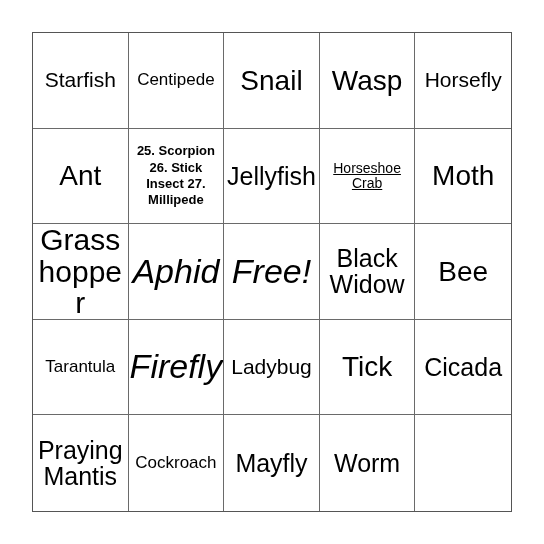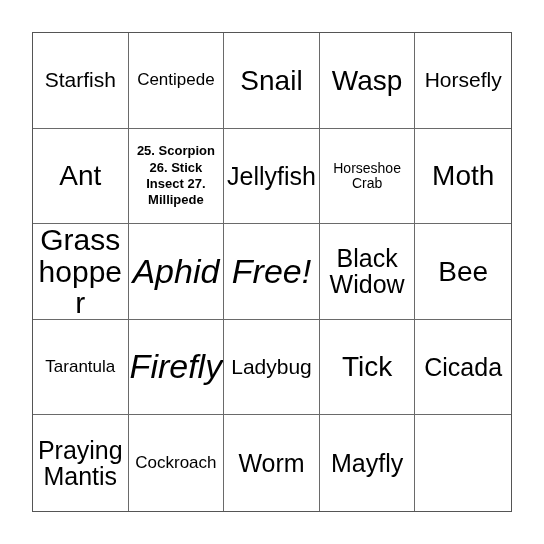--- a/index.html
+++ b/index.html
@@ -43,21 +43,21 @@
   .bingo-cell:nth-child(5n) { border-right: none; }
   .bingo-cell:nth-child(n+21) { border-bottom: none; text-align: center; }
 
   
   .fs-xxl { font-size: 28px; }
   .fs-xl  { font-size: 34px; font-style: italic; }
   .fs-lg  { font-size: 30px; justify-content: center; }
   .fs-md  { font-size: 25px; }
   .fs-sm  { font-size: 21px; }
   .fs-xs  { font-size: 17px; }
-  .fs-xxs { font-size: 14px; }
+  .fs-xxs { font-size: 14px; text-decoration: underline; }
   .fs-tiny { font-size: 13px; line-height: 1.25; font-weight: bold; }
 </style>
 </head>
 <body>
 
 <div id="bingo-card">
   <div class="bingo-cell fs-sm">
       <span>Starfish</span>
     </div>
   <div class="bingo-cell fs-xs">
@@ -121,18 +121,18 @@
   <div class="bingo-cell fs-md">
       <span>Cicada</span>
     </div>
   <div class="bingo-cell fs-md">
       <span>Praying Mantis</span>
     </div>
   <div class="bingo-cell fs-xs">
       <span>Cockroach</span>
     </div>
   <div class="bingo-cell fs-md">
-      <span>Worm</span>
+      <span>Mayfly</span>
     </div>
   <div class="bingo-cell fs-md">
-      <span>Mayfly</span>
+      <span>Worm</span>
     </div>
 </div>
 
 </body></html>

